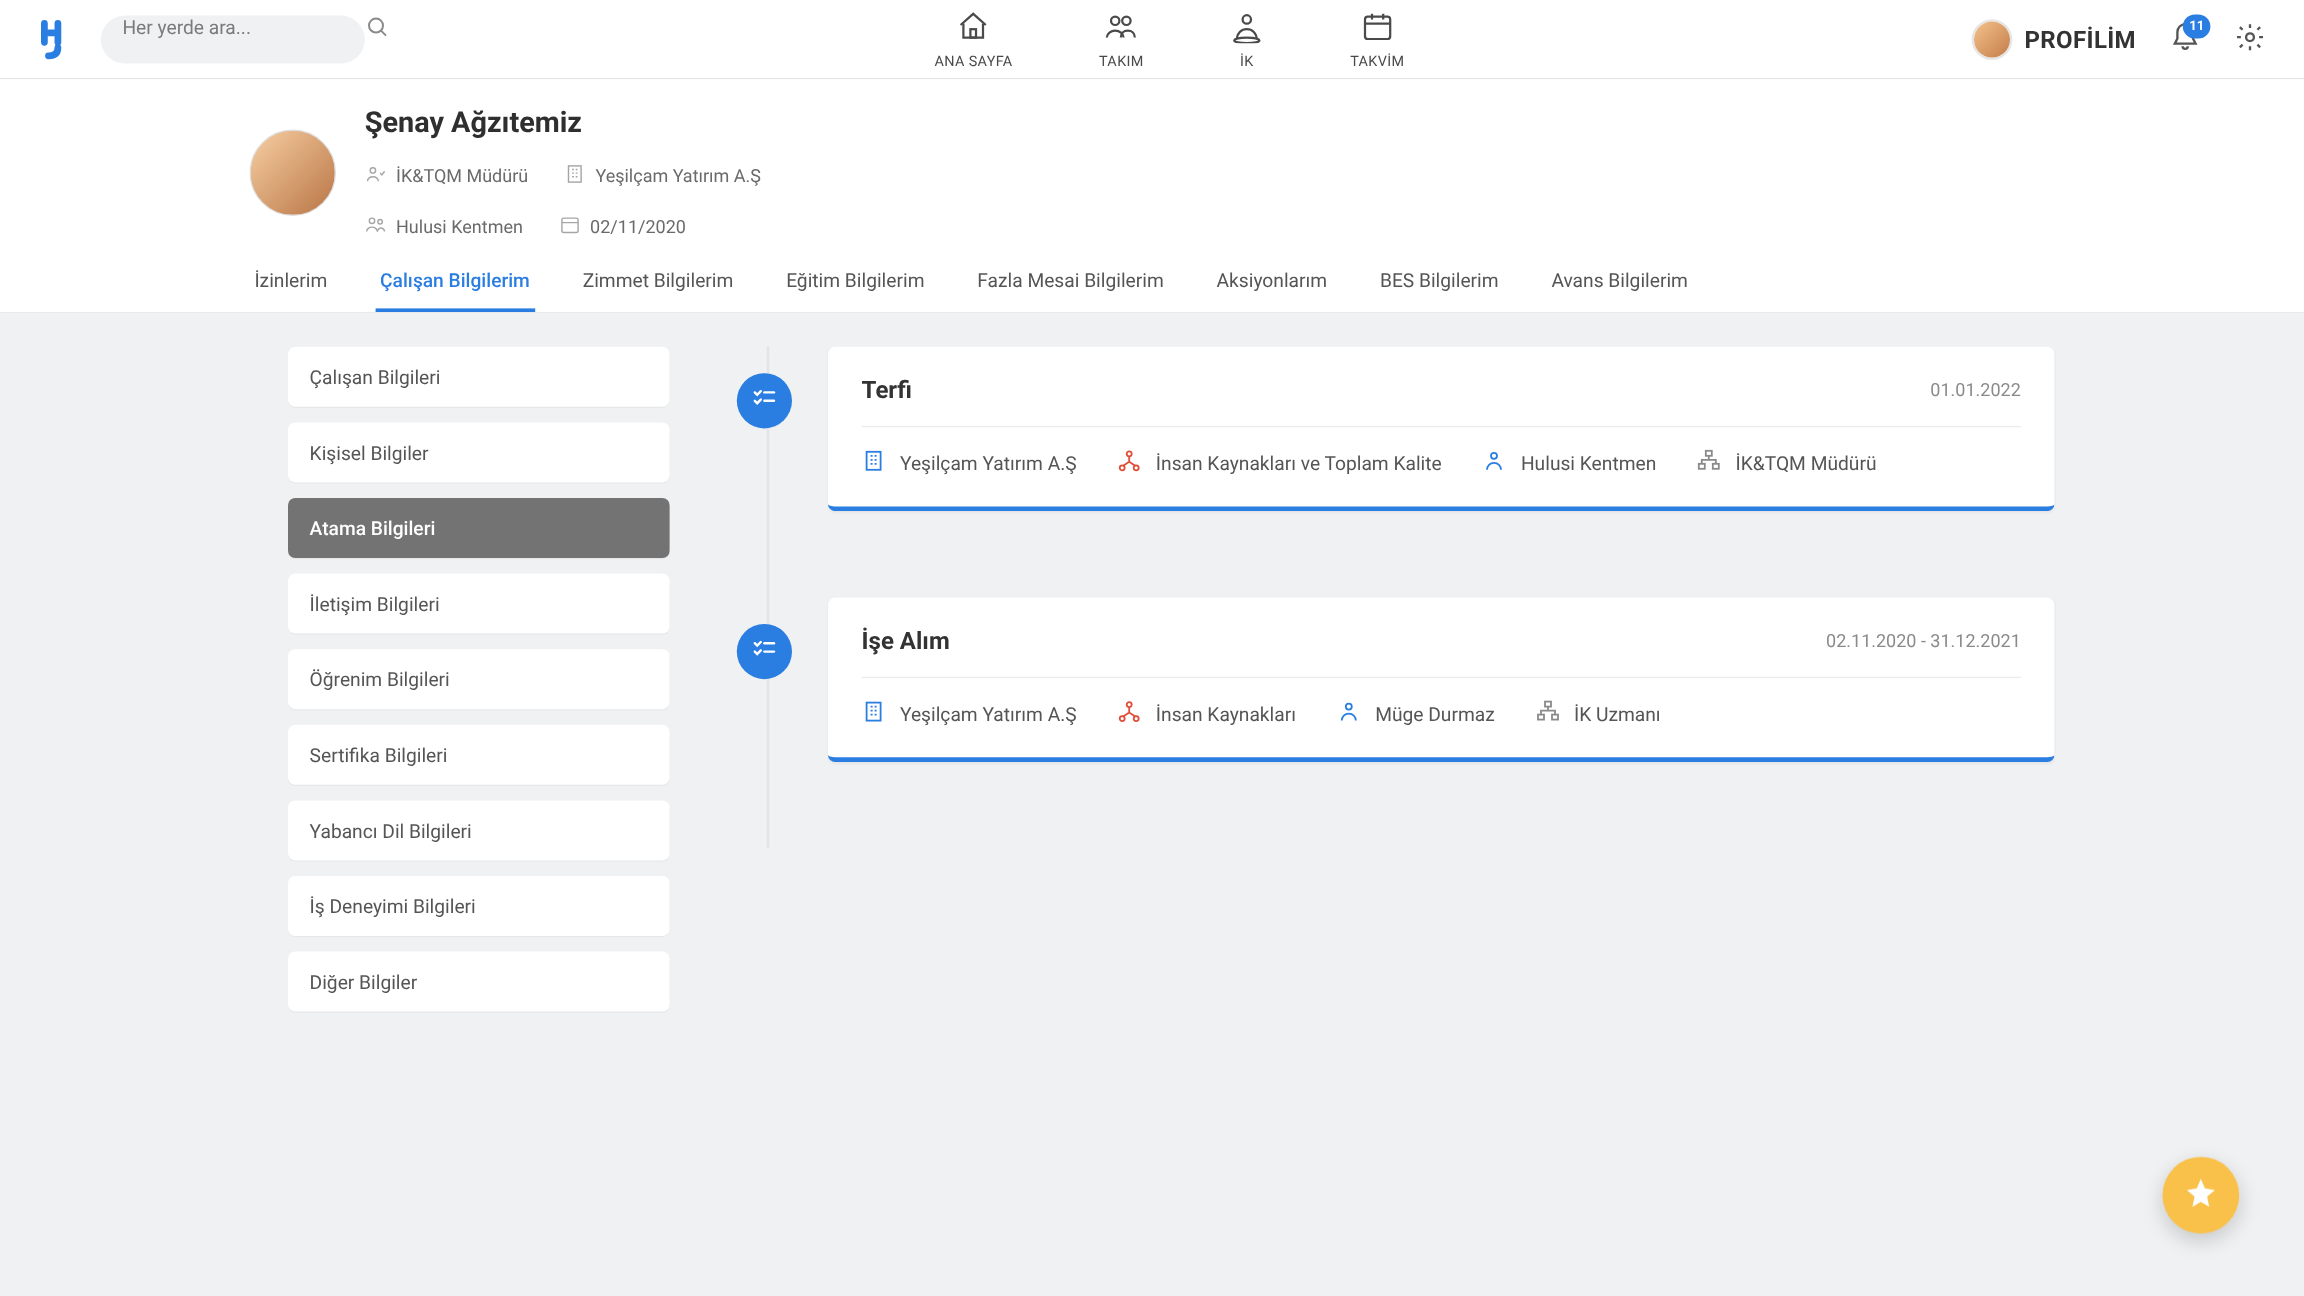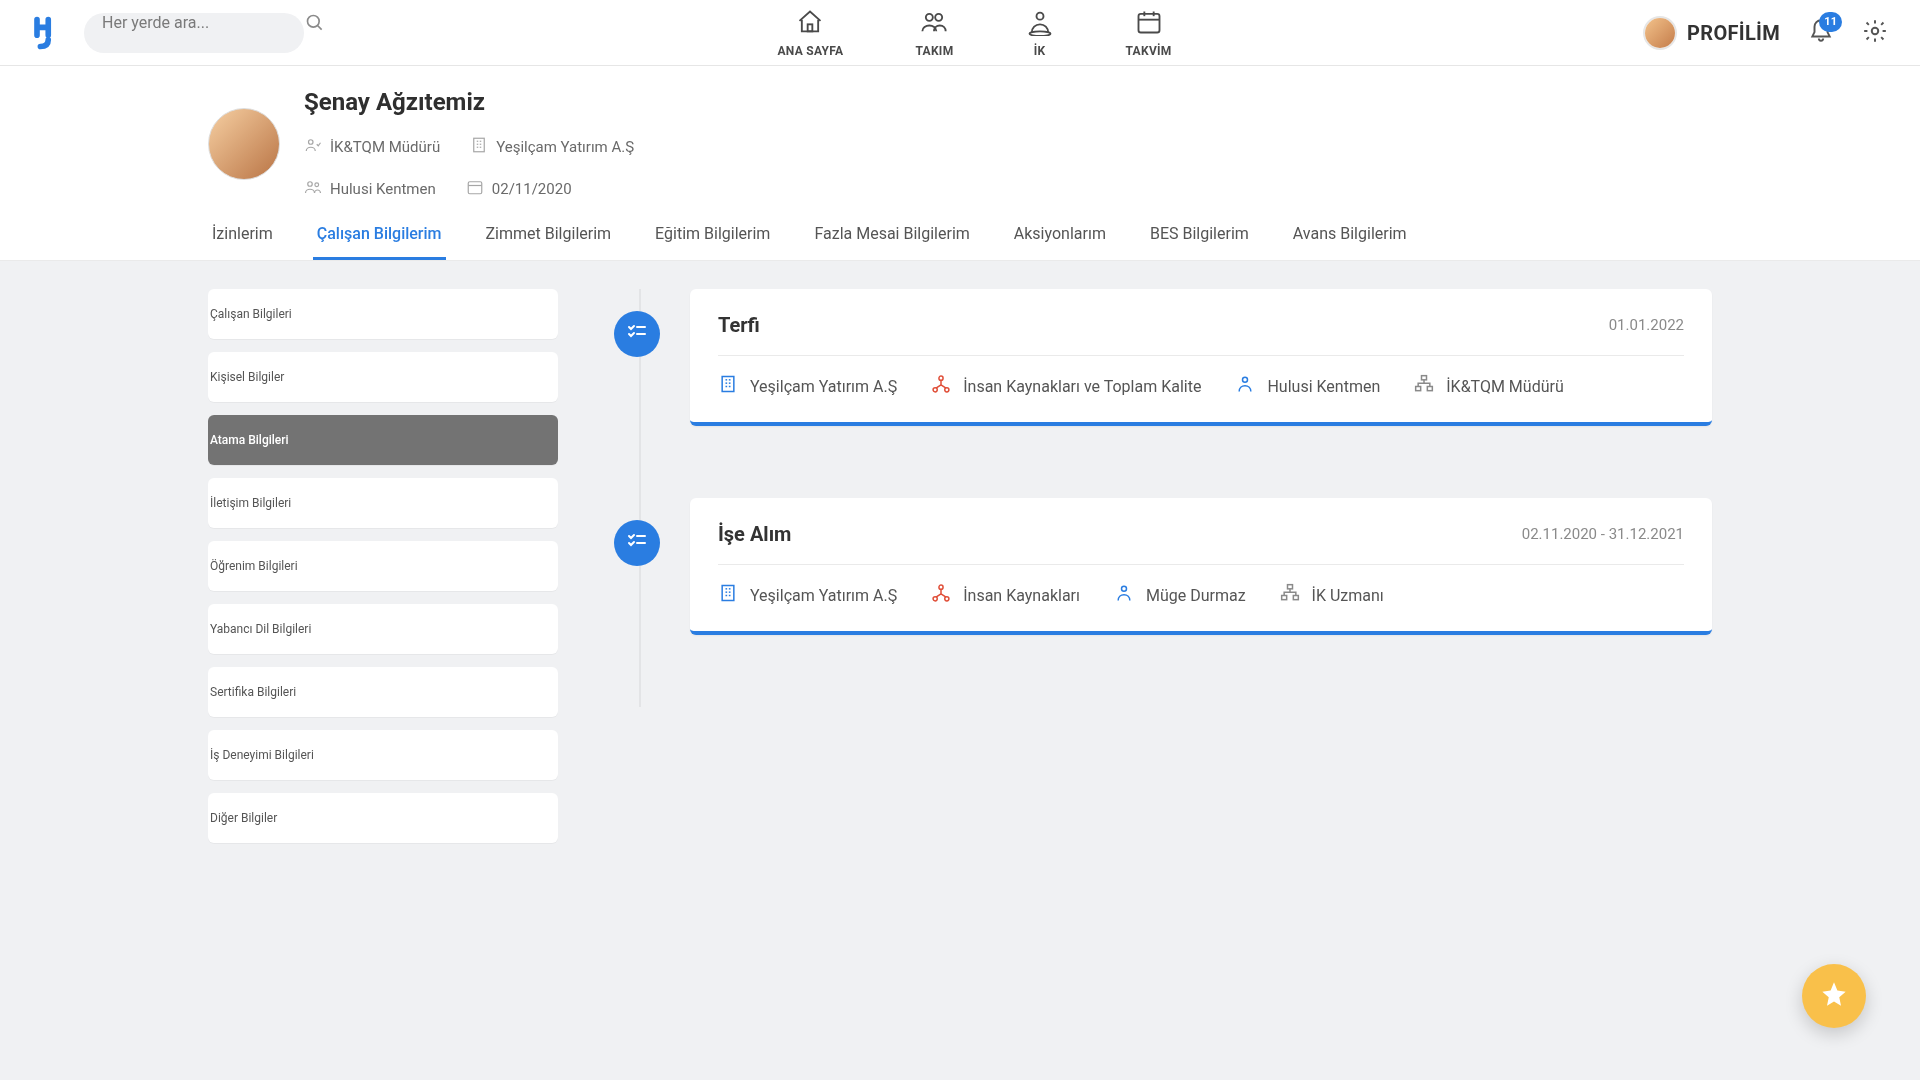--- a/index.html
+++ b/index.html
@@ -10,21 +10,21 @@
   .logo { display:flex; align-items:center; margin-right:24px; }
   .logo svg { width:28px; height:36px; }
   .search { display:flex; align-items:flex-start; background:#f0f1f3; border-radius:24px; height:40px; padding:0 18px; width:220px; }
   .search input { border:none; outline:none; background:transparent; flex:1; font-size:16px; color:#555; }
   .search input::placeholder { color:#7a7a7a; }
   .search-icon { color:#8a8a8a; }
 
   .topnav { display:flex; gap:72px; margin-left:auto; margin-right:auto; }
   .topnav-item { display:flex; flex-direction:column; align-items:center; gap:4px; color:#555; cursor:pointer; }
   .topnav-item svg { width:28px; height:28px; stroke:#4a4a4a; }
-  .topnav-item .lbl { font-size:12px; font-weight:700; letter-spacing:0.3px; color:#4a4a4a; }
+  .topnav-item .lbl { font-size:12px; font-weight:400; letter-spacing:0.3px; color:#4a4a4a; }
 
   .topright { display:flex; align-items:center; gap:28px; }
   .profile-link { display:flex; align-items:center; gap:12px; cursor:pointer; }
   .profile-link .av { width:30px; height:30px; border-radius:50%; background:linear-gradient(135deg,#f3c28b,#c47c4a); box-shadow:0 0 0 2px #e6e6e6; }
   .profile-link .txt { font-size:20px; font-weight:700; color:#333; letter-spacing:0.3px; }
   .bell-wrap { position:relative; cursor:pointer; }
   .bell-wrap svg { width:26px; height:26px; stroke:#555; }
   .badge { position:absolute; top:-6px; right:-8px; min-width:20px; height:20px; padding:0 5px; border-radius:10px; background:#2a7de1; color:#fff; font-size:11px; font-weight:700; display:flex; align-items:center; justify-content:center; }
   .gear { cursor:pointer; }
   .gear svg { width:26px; height:26px; stroke:#555; }
@@ -39,21 +39,21 @@
   .meta-item { display:flex; align-items:center; gap:8px; }
   .meta-item svg { width:18px; height:18px; stroke:#a6a6a6; }
 
   .tabs { width:1504px; margin:0 auto; display:flex; gap:36px; padding:0 0 0 0; }
   .tab { padding:10px 4px 14px 4px; font-size:16px; color:#555; cursor:pointer; border-bottom:3px solid transparent; }
   .tab.active { color:#2a7de1; border-bottom-color:#2a7de1; font-weight:500; }
 
   
   .main { width:1504px; margin:28px auto 0 auto; display:flex; gap:56px; align-items:flex-start; }
   .sidenav { width:350px; display:flex; flex-direction:column; gap:13px; }
-  .sidenav-item { background:#fff; height:50px; border-radius:6px; display:flex; align-items:center; padding:0 2px; font-size:12px; color:#555; cursor:pointer; box-shadow:0 1px 0 rgba(0,0,0,0.04); }
+  .sidenav-item { background:#fff; height:50px; border-radius:6px; display:flex; align-items:center; padding:0 18px; font-size:16px; color:#555; cursor:pointer; box-shadow:0 1px 0 rgba(0,0,0,0.04);margin-left:32px; }
   .sidenav-item.active { background:#737373; color:#fff; font-weight:500; }
 
   .timeline { position:relative; flex:1; padding-left:34px; }
   .tl-line { position:absolute; left:25px; top:0; bottom:0; width:2px; background:#e3e4e6; }
   .tl-item { position:relative; margin-bottom:72px; }
   .tl-mark { position:absolute; left:-34px; top:22px; width:46px; height:46px; border-radius:50%; background:#2a7de1; display:flex; align-items:center; justify-content:center; }
   .tl-mark svg { width:24px; height:24px; stroke:#fff; }
   .card { background:#fff; border-radius:6px; padding:24px 28px 24px 28px; border-bottom:4px solid #2a7de1; margin-left:42px; box-shadow:0 1px 2px rgba(0,0,0,0.05); }
   .card-head { display:flex; justify-content:space-between; align-items:center; padding-bottom:18px; border-bottom:1px solid #eaeaea; margin-bottom:18px; }
   .card-title { font-size:20px; font-weight:700; color:#333; }
@@ -207,22 +207,22 @@
     </div>
 </div>
 
 <div class="main">
   <div class="sidenav" id="sidenav">
       <div class="sidenav-item">Çalışan Bilgileri</div>
       <div class="sidenav-item">Kişisel Bilgiler</div>
       <div class="sidenav-item active">Atama Bilgileri</div>
       <div class="sidenav-item">İletişim Bilgileri</div>
       <div class="sidenav-item">Öğrenim Bilgileri</div>
+      <div class="sidenav-item">Sertifika Bilgileri</div>
       <div class="sidenav-item">Yabancı Dil Bilgileri</div>
-      <div class="sidenav-item">Sertifika Bilgileri</div>
       <div class="sidenav-item">İş Deneyimi Bilgileri</div>
       <div class="sidenav-item">Diğer Bilgiler</div>
     </div>
   <div class="timeline">
     <div class="tl-line"></div>
     <div id="tl">
         <div class="tl-item">
           <div class="tl-mark">
             <span><svg viewBox="0 0 24 24" fill="none" stroke-width="2" stroke-linecap="round">
                 <path d="M4 7l2 2 3-3"></path>

